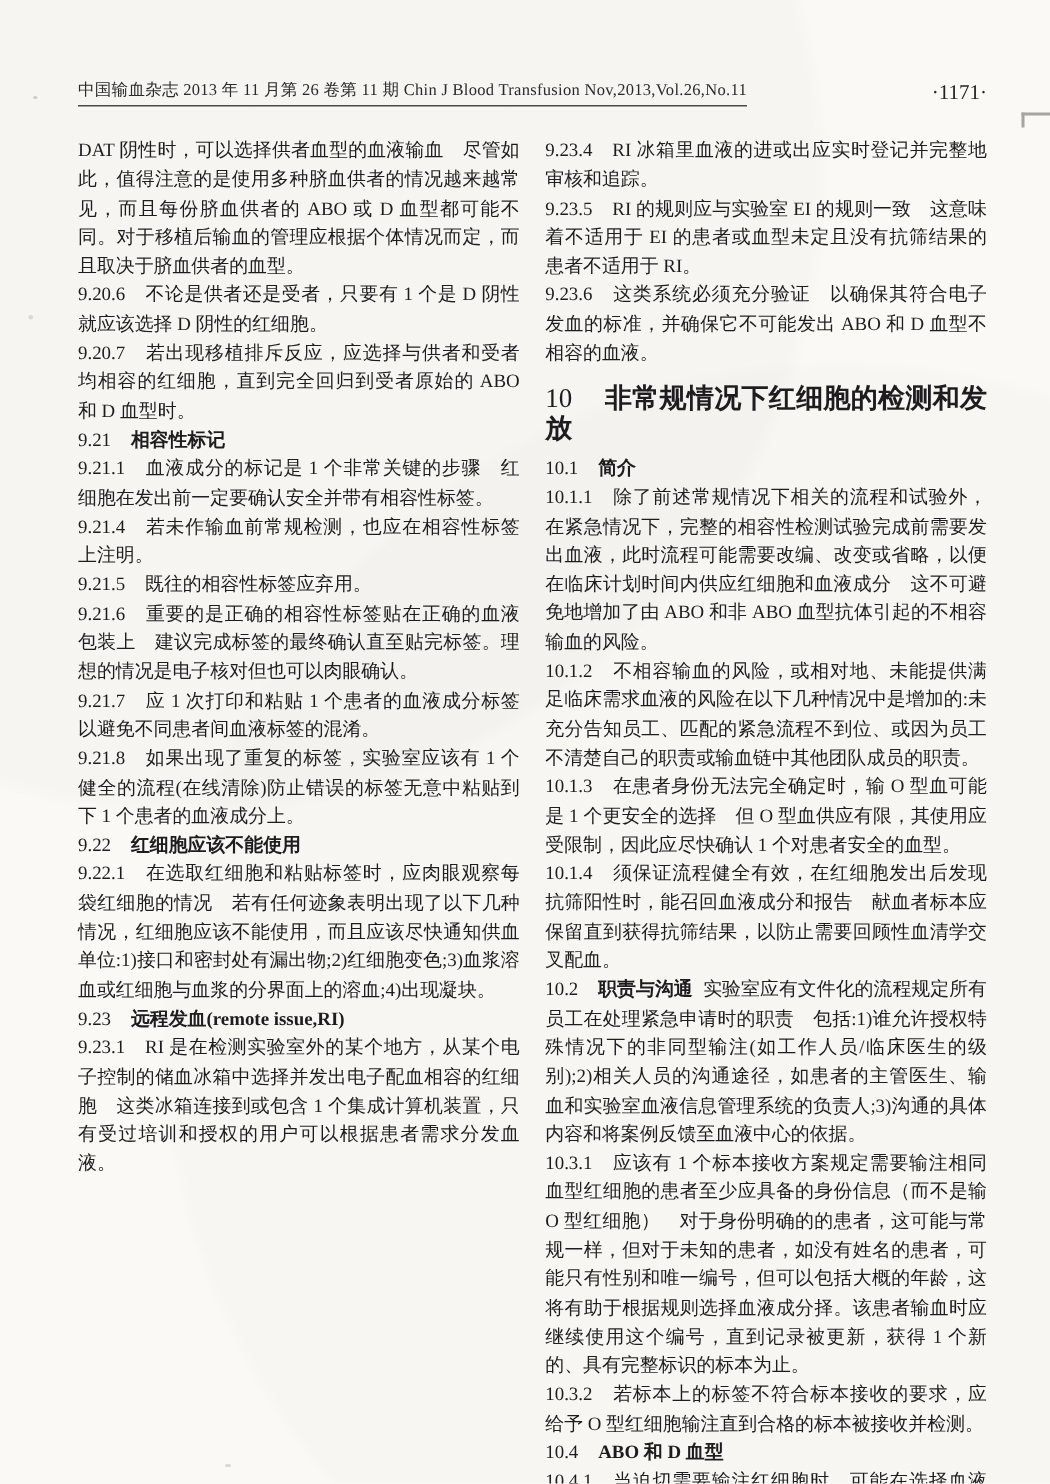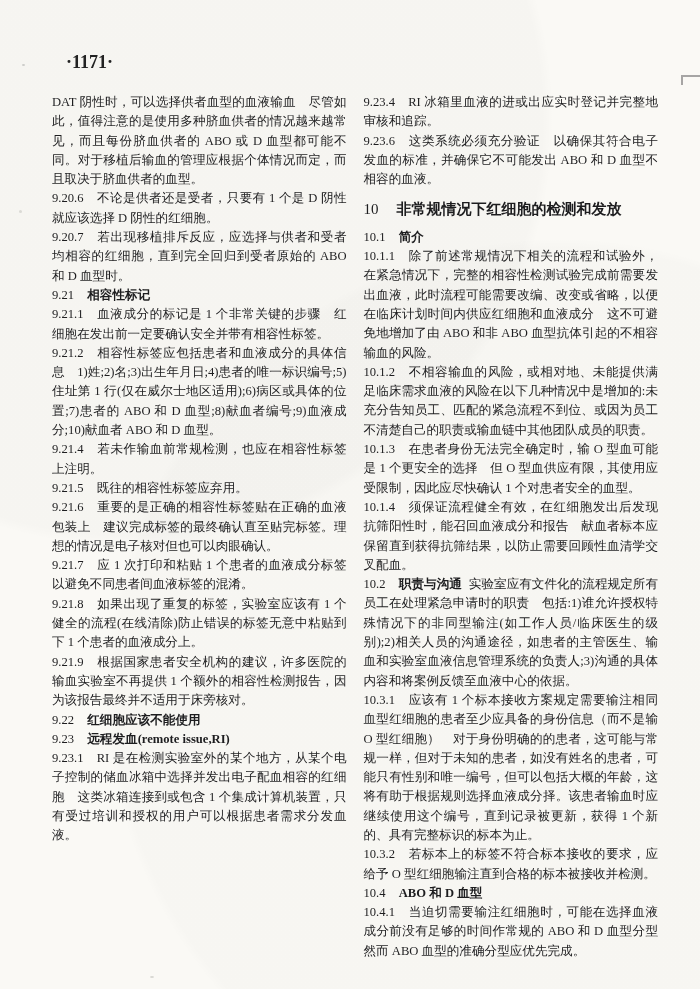--- a/index.html
+++ b/index.html
@@ -21,82 +21,83 @@
   }
   .journal-line{
     font-size:11px;
     color:#2a2a2c;
     border-bottom:1px solid #4a4a4a;
     padding-bottom:3px;
     letter-spacing:0.2px;
     white-space:nowrap;
   }
   .page-number{
-    font-size:18px;
-    font-weight:bold;
+    font-size:14px;
+    font-weight:normal;
     color:#222;
     padding-left:14px;
     white-space:nowrap;
   }
   .columns{display:flex;gap:17px;}
   .col{width:50%;}
   .para{
     margin:0;
     font-size:12.6px;
     line-height:19.3px;
     text-align:justify;
     text-align-last:left;
   }
   .num{font-weight:normal;margin-right:1.05em;white-space:nowrap;}
   .subhead{font-weight:bold;margin-right:0.55em;}
   .h2{
-    font-size:15px;
+    font-size:18px;
     font-weight:bold;
     margin:11px 0 8px 0;
   }
   .h2 .num{margin-right:1.2em;}
   
   .mark-topright{
     position:absolute;top:75px;right:0;width:17px;height:8px;
     border-left:2px solid #8a8a8a;border-top:2px solid #8a8a8a;
     opacity:.75;
   }
   .speck{position:absolute;background:#9a9a96;border-radius:50%;opacity:.45;}
   .speck.s1{left:22px;top:64px;width:3px;height:2px;}
   .speck.s2{left:19px;top:210px;width:3px;height:3px;opacity:.3;}
   .speck.s3{left:150px;top:976px;width:4px;height:2px;opacity:.35;}
 </style>
 </head>
 <body>
 
 <div class="page">
   <div class="page-header">
+    <span class="journal-line">中国输血杂志 2013 年 11 月第 26 卷第 11 期 Chin J Blood Transfusion Nov,2013,Vol.26,No.11</span>
     <span class="page-number">·1171·</span>
   </div>
 
   <div class="columns">
     <div class="col">
         <p class="para"><span>DAT 阴性时，可以选择供者血型的血液输血　尽管如此，值得注意的是使用多种脐血供者的情况越来越常见，而且每份脐血供者的 ABO 或 D 血型都可能不同。对于移植后输血的管理应根据个体情况而定，而且取决于脐血供者的血型。</span></p>
         <p class="para"><b class="num">9.20.6</b><span>不论是供者还是受者，只要有 1 个是 D 阴性就应该选择 D 阴性的红细胞。</span></p>
         <p class="para"><b class="num">9.20.7</b><span>若出现移植排斥反应，应选择与供者和受者均相容的红细胞，直到完全回归到受者原始的 ABO 和 D 血型时。</span></p>
         <p class="para"><b class="num">9.21</b><b class="subhead">相容性标记</b></p>
         <p class="para"><b class="num">9.21.1</b><span>血液成分的标记是 1 个非常关键的步骤　红细胞在发出前一定要确认安全并带有相容性标签。</span></p>
-        <p class="para"><b class="num">9.21.2</b><span>相容性标签应包括患者和血液成分的具体信息　1)姓;2)名;3)出生年月日;4)患者的唯一标识编号;5)住址第 1 行(仅在威尔士地区适用);6)病区或具体的位置;7)患者的 ABO 和 D 血型;8)献血者编号;9)血液成分;10)献血者 ABO 和 D 血型。</span></p>
         <p class="para"><b class="num">9.21.4</b><span>若未作输血前常规检测，也应在相容性标签上注明。</span></p>
         <p class="para"><b class="num">9.21.5</b><span>既往的相容性标签应弃用。</span></p>
         <p class="para"><b class="num">9.21.6</b><span>重要的是正确的相容性标签贴在正确的血液包装上　建议完成标签的最终确认直至贴完标签。理想的情况是电子核对但也可以肉眼确认。</span></p>
         <p class="para"><b class="num">9.21.7</b><span>应 1 次打印和粘贴 1 个患者的血液成分标签　以避免不同患者间血液标签的混淆。</span></p>
         <p class="para"><b class="num">9.21.8</b><span>如果出现了重复的标签，实验室应该有 1 个健全的流程(在线清除)防止错误的标签无意中粘贴到下 1 个患者的血液成分上。</span></p>
-        <p class="para"><b class="num">9.21.9</b><span>根据国家患者安全机构的建议，许多医院的输血实验室不再提供 1 个额外的相容性检测报告，因为该报告最终并不适用于床旁核对。</span></p>
         <p class="para"><b class="num">9.22</b><b class="subhead">红细胞应该不能使用</b></p>
+        <p class="para"><b class="num">9.22.1</b><span>在选取红细胞和粘贴标签时，应肉眼观察每袋红细胞的情况　若有任何迹象表明出现了以下几种情况，红细胞应该不能使用，而且应该尽快通知供血单位:1)接口和密封处有漏出物;2)红细胞变色;3)血浆溶血或红细胞与血浆的分界面上的溶血;4)出现凝块。</span></p>
         <p class="para"><b class="num">9.23</b><b class="subhead">远程发血(remote issue,RI)</b></p>
         <p class="para"><b class="num">9.23.1</b><span>RI 是在检测实验室外的某个地方，从某个电子控制的储血冰箱中选择并发出电子配血相容的红细胞　这类冰箱连接到或包含 1 个集成计算机装置，只有受过培训和授权的用户可以根据患者需求分发血液。</span></p>
       </div>
     <div class="col">
         <p class="para"><b class="num">9.23.4</b><span>RI 冰箱里血液的进或出应实时登记并完整地审核和追踪。</span></p>
+        <p class="para"><b class="num">9.23.5</b><span>RI 的规则应与实验室 EI 的规则一致　这意味着不适用于 EI 的患者或血型未定且没有抗筛结果的患者不适用于 RI。</span></p>
         <p class="para"><b class="num">9.23.6</b><span>这类系统必须充分验证　以确保其符合电子发血的标准，并确保它不可能发出 ABO 和 D 血型不相容的血液。</span></p>
         <p class="para h2"><b class="num">10</b><b class="subhead">非常规情况下红细胞的检测和发放</b></p>
         <p class="para"><b class="num">10.1</b><b class="subhead">简介</b></p>
         <p class="para"><b class="num">10.1.1</b><span>除了前述常规情况下相关的流程和试验外，在紧急情况下，完整的相容性检测试验完成前需要发出血液，此时流程可能需要改编、改变或省略，以便在临床计划时间内供应红细胞和血液成分　这不可避免地增加了由 ABO 和非 ABO 血型抗体引起的不相容输血的风险。</span></p>
         <p class="para"><b class="num">10.1.2</b><span>不相容输血的风险，或相对地、未能提供满足临床需求血液的风险在以下几种情况中是增加的:未充分告知员工、匹配的紧急流程不到位、或因为员工不清楚自己的职责或输血链中其他团队成员的职责。</span></p>
         <p class="para"><b class="num">10.1.3</b><span>在患者身份无法完全确定时，输 O 型血可能是 1 个更安全的选择　但 O 型血供应有限，其使用应受限制，因此应尽快确认 1 个对患者安全的血型。</span></p>
         <p class="para"><b class="num">10.1.4</b><span>须保证流程健全有效，在红细胞发出后发现抗筛阳性时，能召回血液成分和报告　献血者标本应保留直到获得抗筛结果，以防止需要回顾性血清学交叉配血。</span></p>
         <p class="para"><b class="num">10.2</b><b class="subhead">职责与沟通</b><span>实验室应有文件化的流程规定所有员工在处理紧急申请时的职责　包括:1)谁允许授权特殊情况下的非同型输注(如工作人员/临床医生的级别);2)相关人员的沟通途径，如患者的主管医生、输血和实验室血液信息管理系统的负责人;3)沟通的具体内容和将案例反馈至血液中心的依据。</span></p>
         <p class="para"><b class="num">10.3.1</b><span>应该有 1 个标本接收方案规定需要输注相同血型红细胞的患者至少应具备的身份信息（而不是输 O 型红细胞）　对于身份明确的的患者，这可能与常规一样，但对于未知的患者，如没有姓名的患者，可能只有性别和唯一编号，但可以包括大概的年龄，这将有助于根据规则选择血液成分择。该患者输血时应继续使用这个编号，直到记录被更新，获得 1 个新的、具有完整标识的标本为止。</span></p>
         <p class="para"><b class="num">10.3.2</b><span>若标本上的标签不符合标本接收的要求，应给予 O 型红细胞输注直到合格的标本被接收并检测。</span></p>

